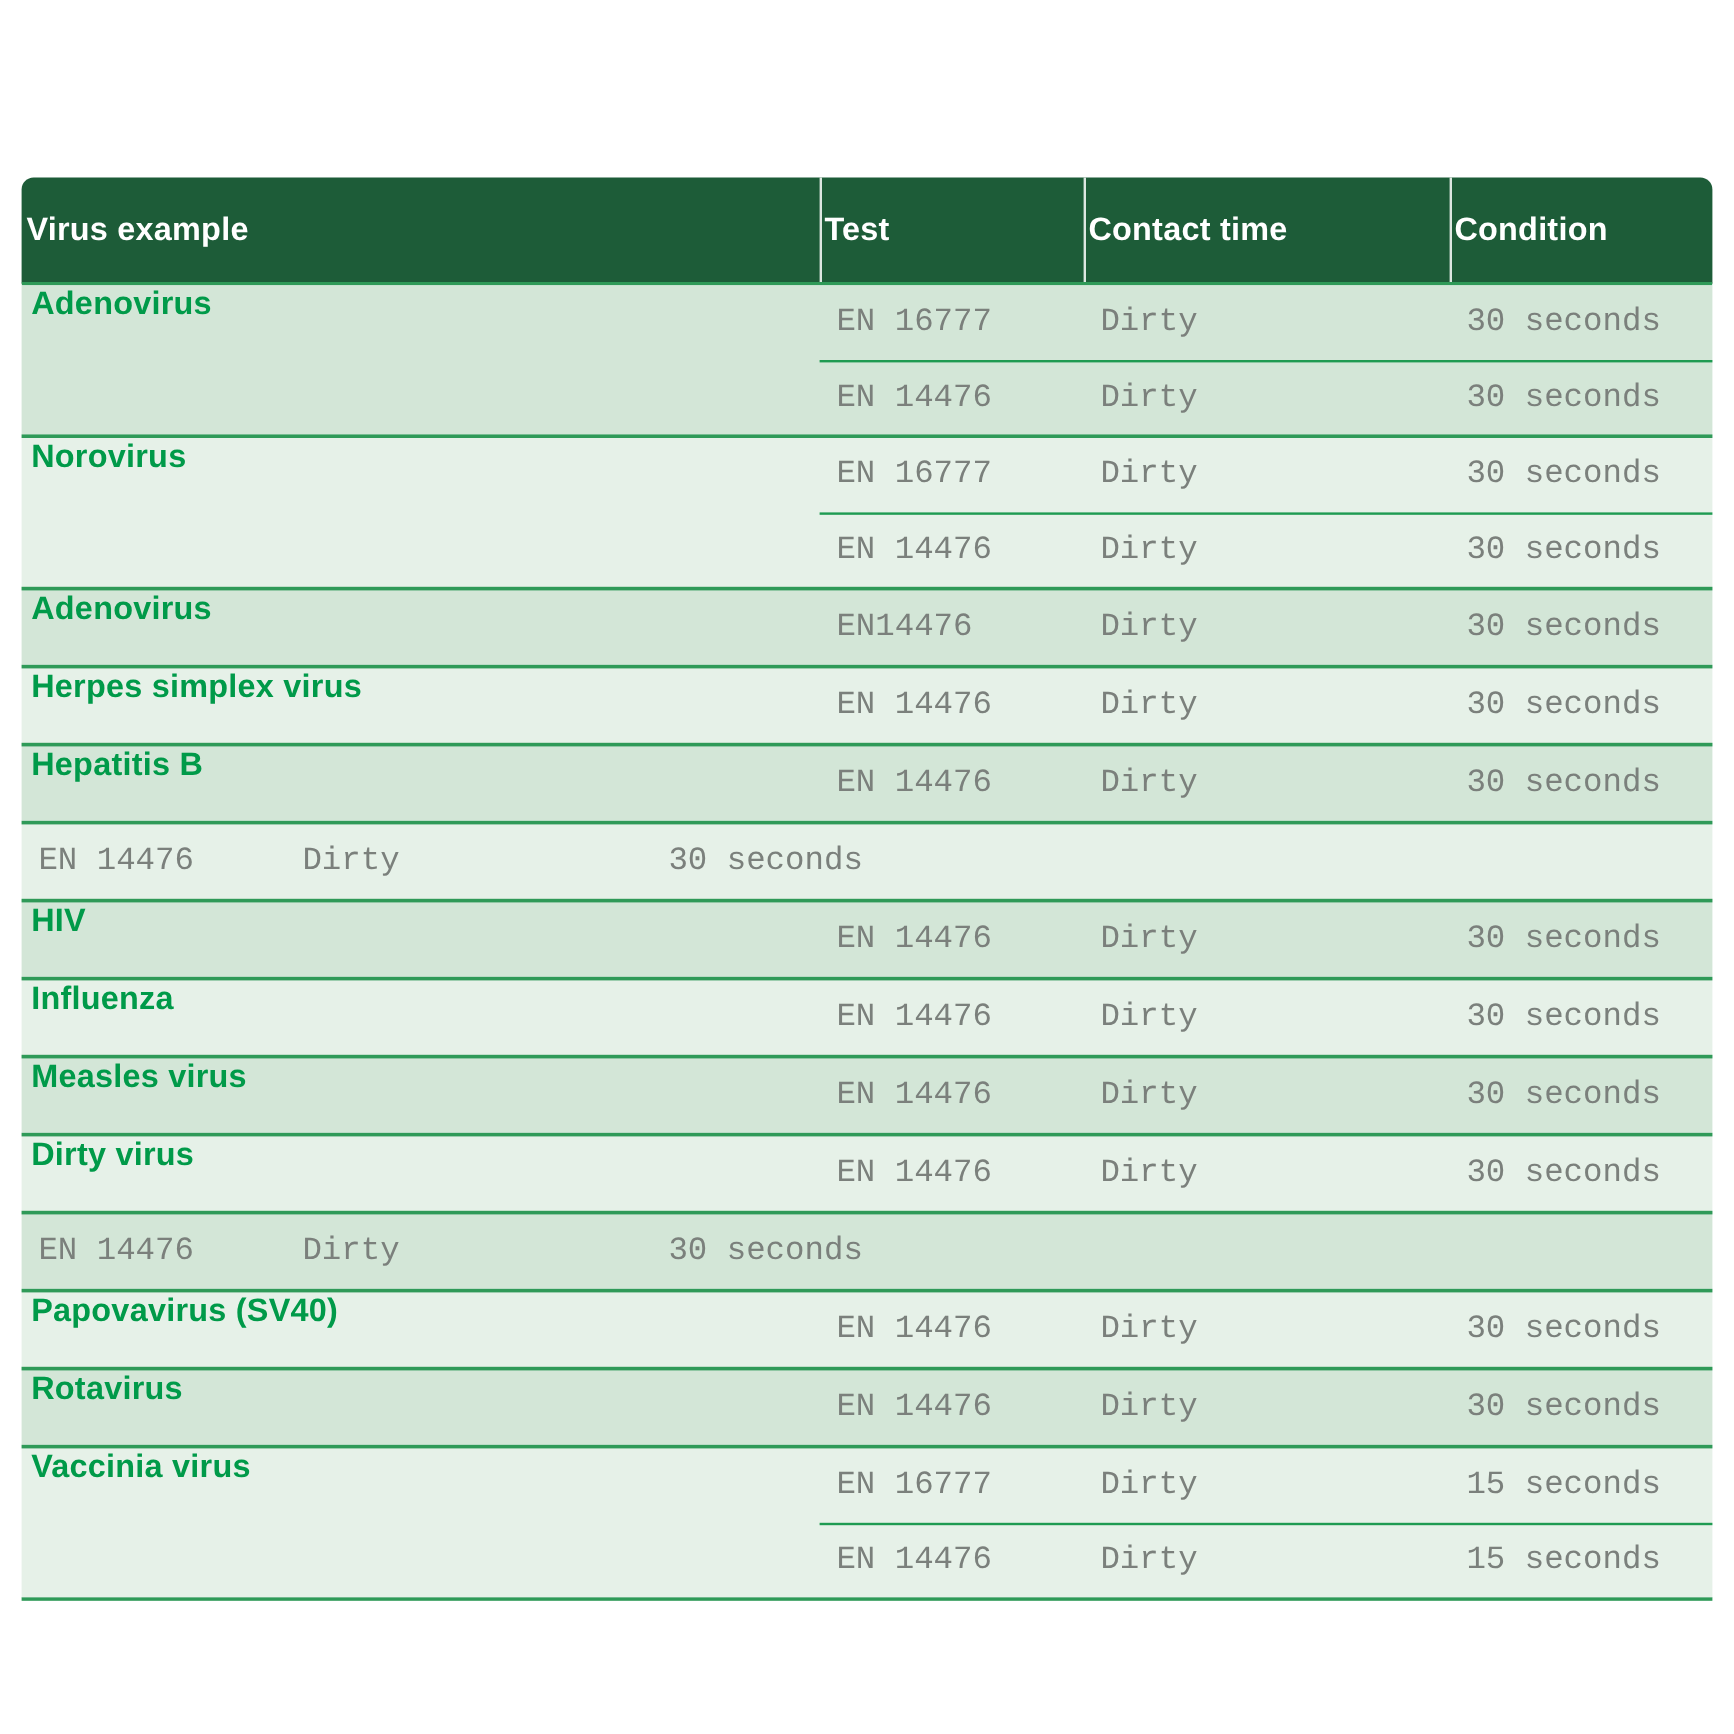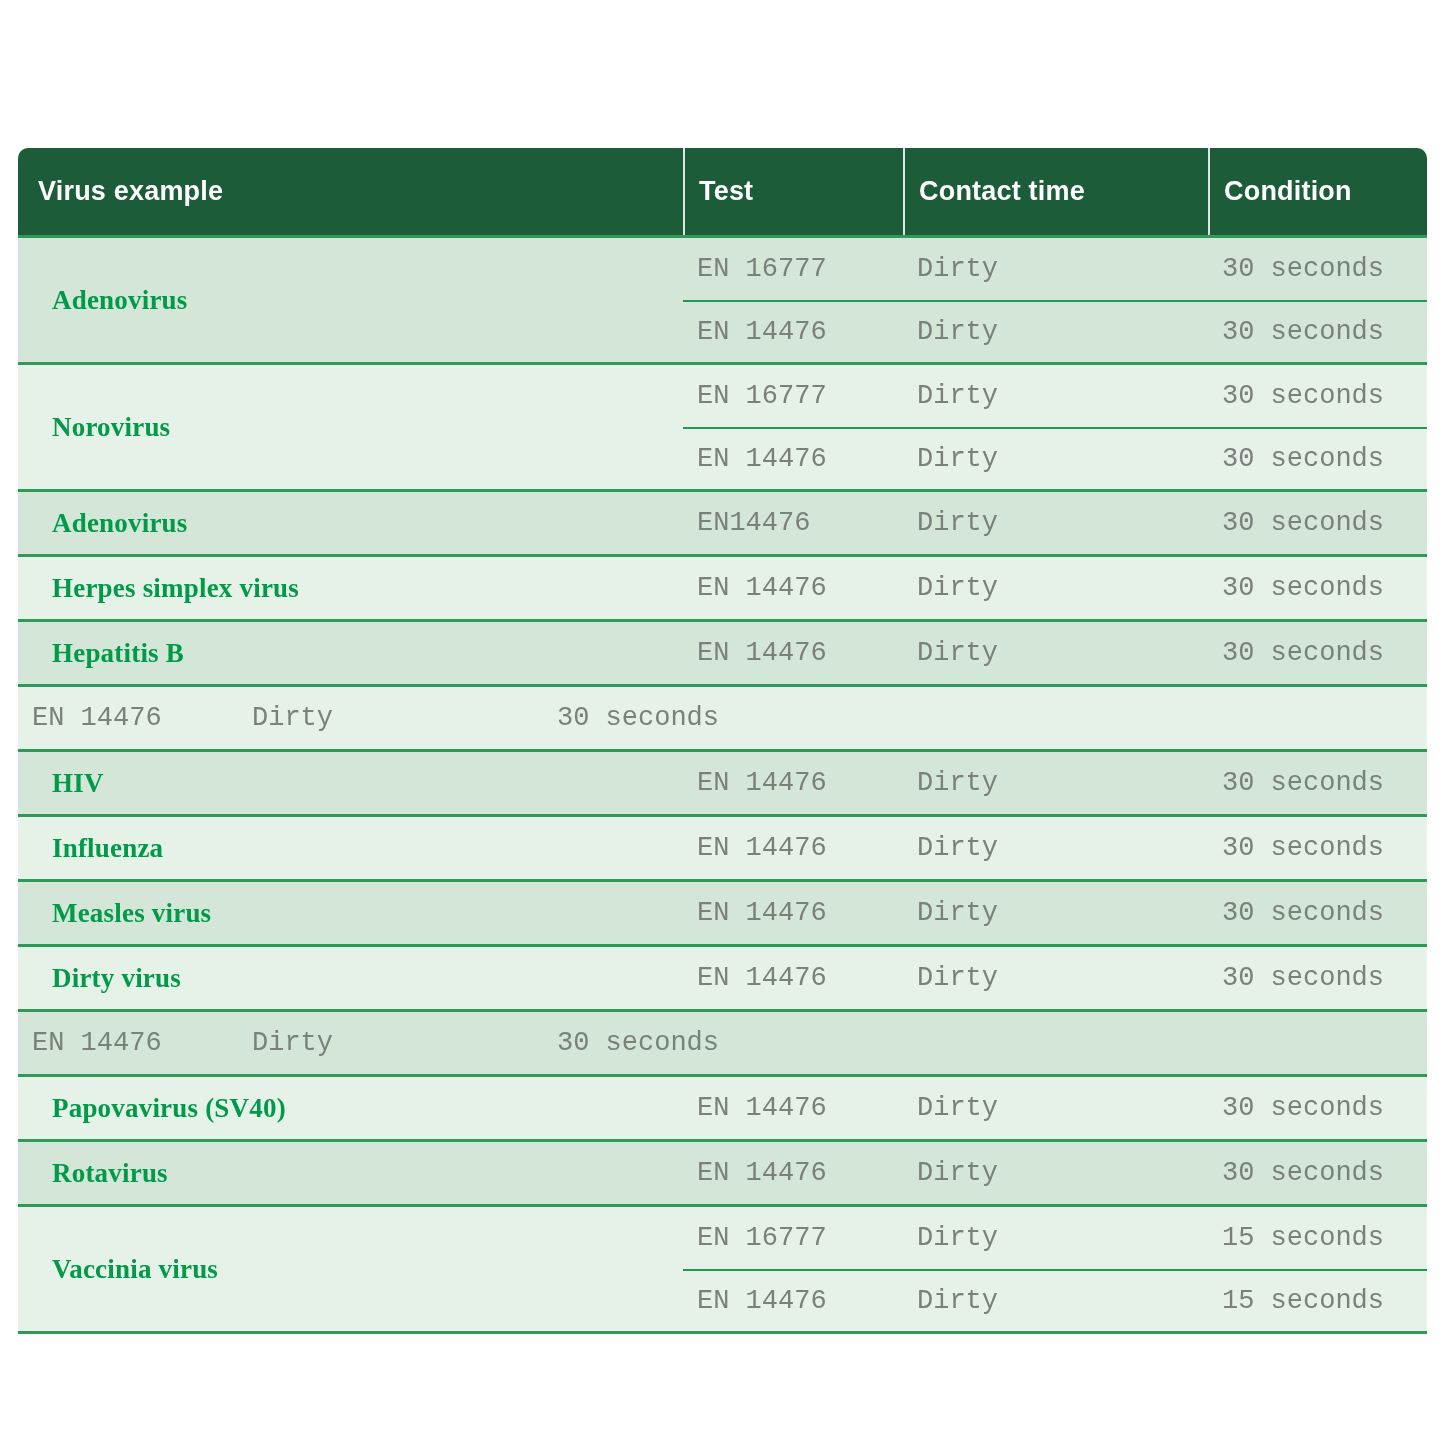--- a/index.html
+++ b/index.html
@@ -14,29 +14,29 @@
   }
   *{box-sizing:border-box;margin:0;padding:0;}
   html,body{width:1445px;height:1445px;background:#ffffff;
     font-family:"Liberation Sans","DejaVu Sans",sans-serif;}
   .table{width:1409px;margin:148px auto 0;border-bottom:3px solid var(--divider);}
   
   .thead{display:grid;grid-template-columns:665px 220px 305px 219px;height:90px;
     background:var(--header-bg);border-radius:10px 10px 0 0;
     border-bottom:3px solid var(--divider);}
   .th{display:flex;align-items:center;color:var(--header-text);
-    font-size:27px;font-weight:700;padding-left:14px;letter-spacing:.2px;}
-  .th:first-child{padding-left:20px;}
+    font-size:27px;font-weight:700;padding-left:2px;letter-spacing:.2px;}
+  .th:first-child{padding-left:4px;}
   .th + .th{border-left:2px solid rgba(255,255,255,.85);}
   
   .group{display:flex;}
   .group + .group{border-top:3px solid var(--divider);}
   .group:nth-child(odd){background:var(--row-light);}
   .group:nth-child(even){background:var(--row-dark);}
-  .virus-cell{width:665px;display:flex;align-items:center;padding-left:34px;font-family:Liberation Serif, serif;}
+  .virus-cell{width:665px;display:flex;align-items:flex-start;padding-left:8px;}
   .virus-name{color:var(--virus-text);font-size:27px;font-weight:700;letter-spacing:.2px;}
   .rows{flex:1;display:flex;flex-direction:column;}
   .row{height:62px;display:grid;grid-template-columns:220px 305px 1fr;align-items:center;}
   .row + .row{border-top:2px solid var(--subdivider);}
   .cell{color:var(--cell-text);font-size:27px;font-weight:400;padding-left:14px;
     white-space:nowrap;overflow:hidden;font-family:Liberation Mono, monospace;}
 </style>
 </head>
 <body>
 

